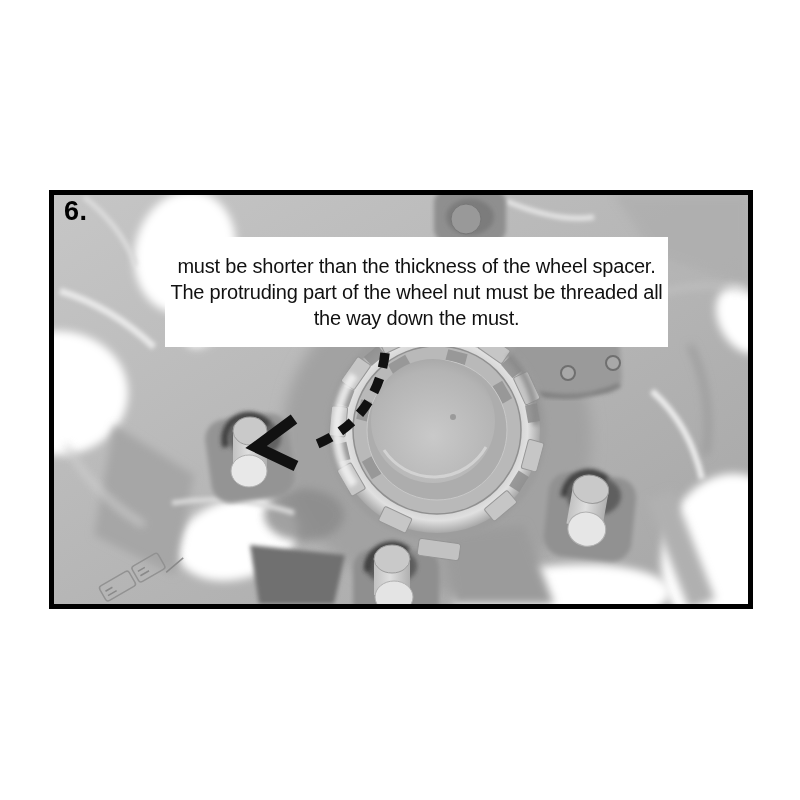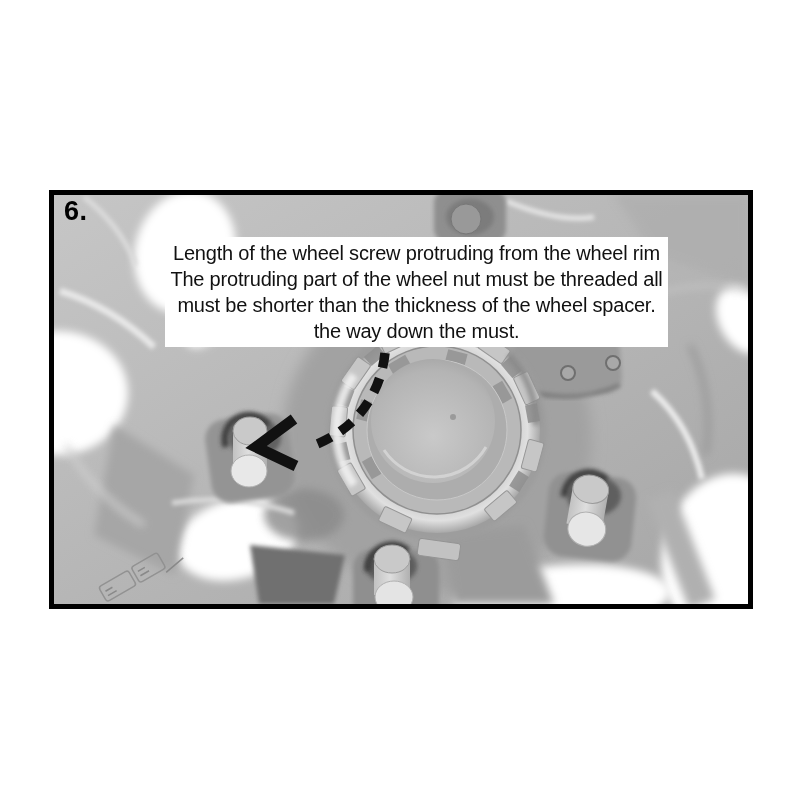--- a/index.html
+++ b/index.html
@@ -198,20 +198,19 @@
 
       <g style="stroke:var(--arrow,#111111)">
         <path d="M 331,158 C 327,196 305,234 258,251" fill="none" stroke-width="9.5" stroke-dasharray="15 11"></path>
         <path d="M 240,224 L 202,252 L 242,271" fill="none" stroke-width="11"></path>
       </g>
     </svg>
 
     <div class="step-label">6.</div>
 
     <div class="caption-box">
-      <div>Length of the wheel screw protruding from the wheel rim</div>
+      <div>must be shorter than the thickness of the wheel spacer.</div>
       <div>The protruding part of the wheel nut must be threaded all</div>
-      <div>must be shorter than the thickness of the wheel spacer.</div>
       <div>the way down the must.</div>
     </div>
 
   </div>
 </div>
 
 </body></html>

